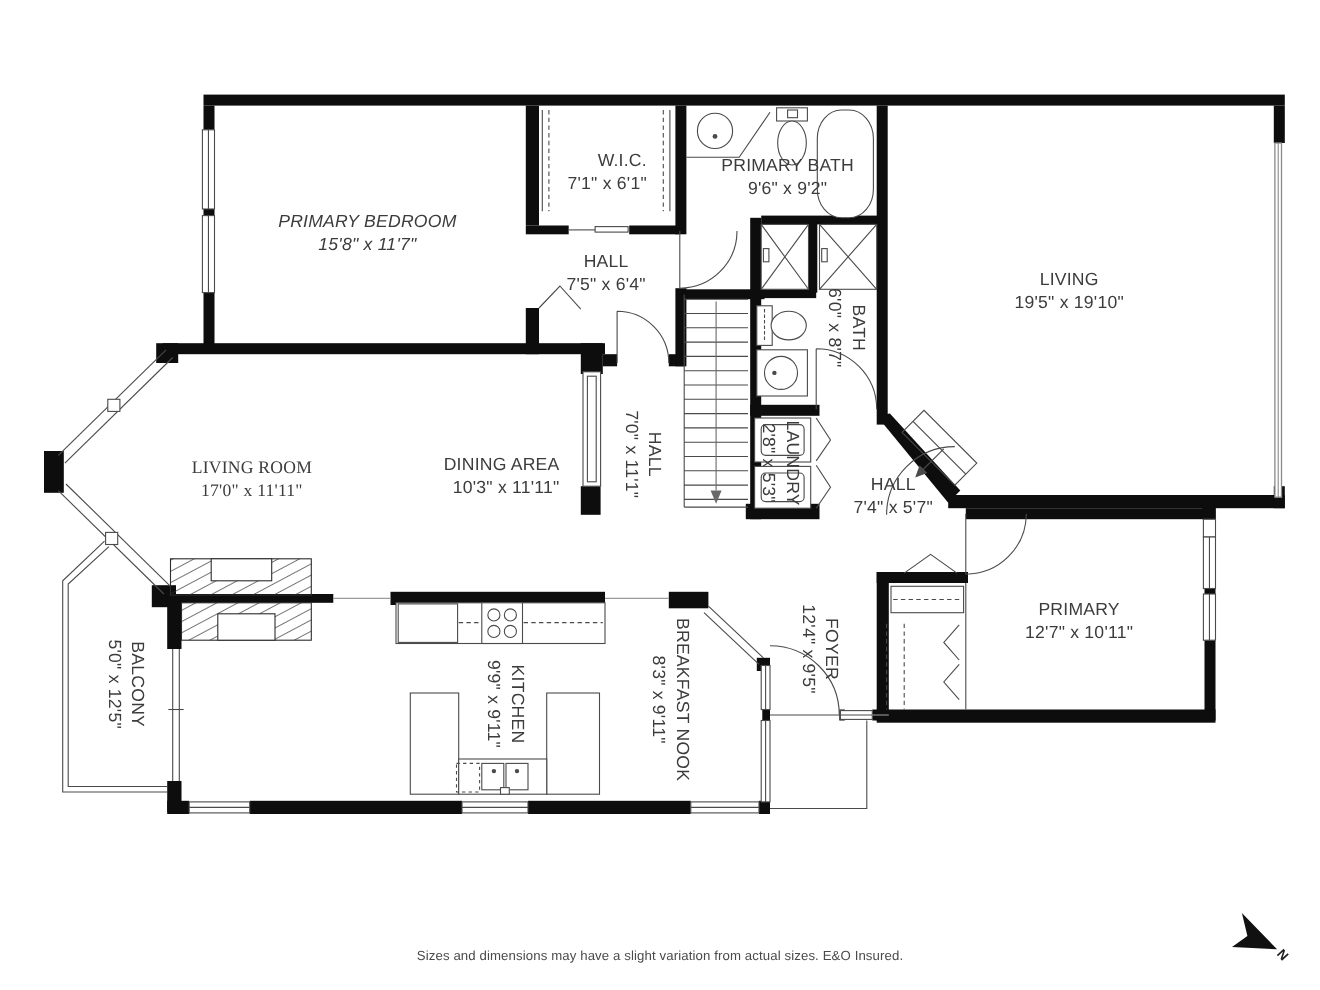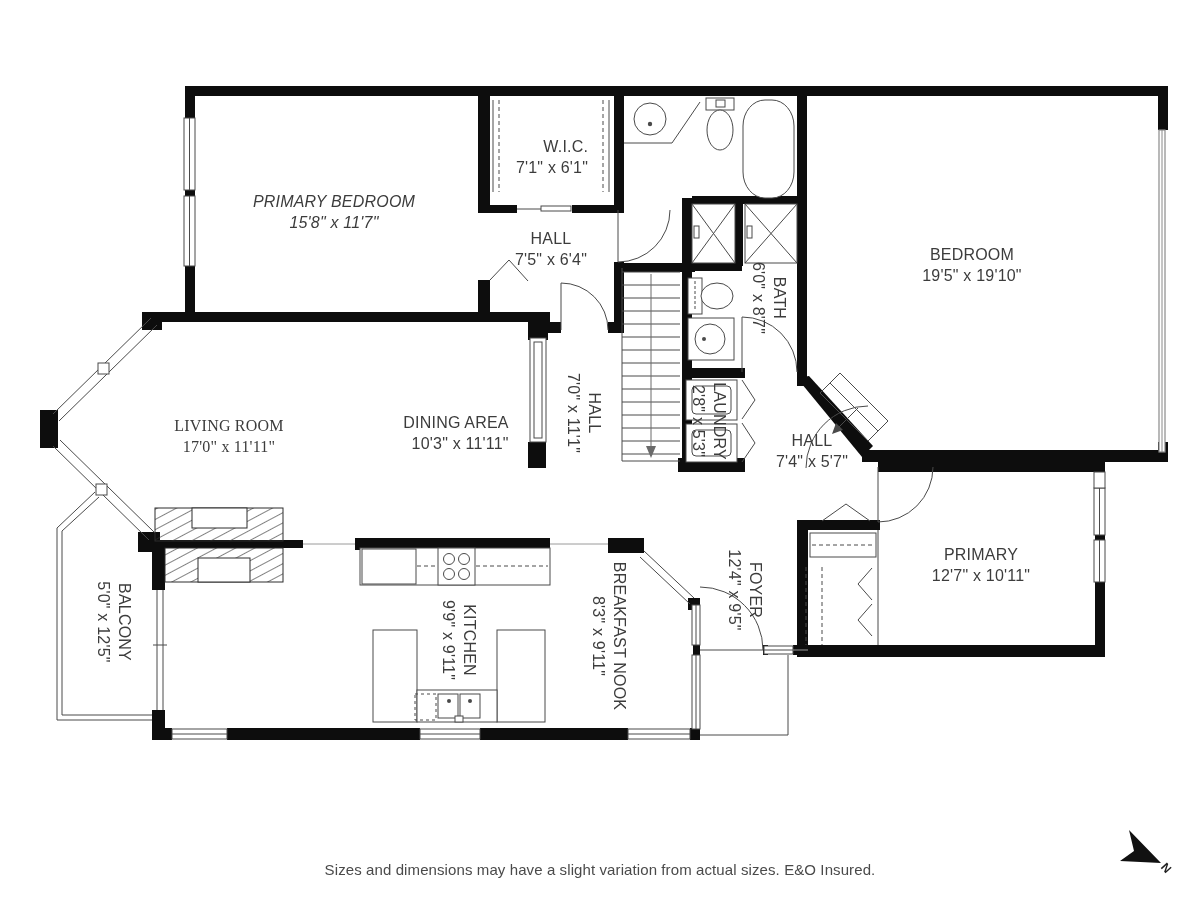--- a/index.html
+++ b/index.html
@@ -5,21 +5,21 @@
   html,body{margin:0;padding:0;background:#fff;}
   .canvas{position:relative;width:1200px;height:900px;background:#ffffff;overflow:hidden;
           font-family:"Liberation Sans",sans-serif;}
   .plan-svg{position:absolute;left:0;top:0;}
   .room-label{position:absolute;color:#3c3c3c;text-align:center;white-space:nowrap;
               font-size:16px;line-height:21px;letter-spacing:.2px;}
   .room-label .rname{font-weight:400;}
   .norot{transform:translate(-50%,-50%);}
   .rot90{transform:translate(-50%,-50%) rotate(90deg);}
   .footer-note{position:absolute;left:600px;top:869px;transform:translate(-50%,-50%);
-               font-size:15px;color:#4a4a4a;letter-spacing:.1px;}
+               font-size:12px;color:#4a4a4a;letter-spacing:.1px;}
   .north-n{position:absolute;left:1166px;top:868px;transform:translate(-50%,-50%) rotate(48deg);
            font-size:12px;color:#222;font-weight:bold;}
   
   #lbl-0{left:334px;top:212px;font-style:italic;}  #lbl-1{left:552px;top:157px;text-align:right;}
   #lbl-2{left:716px;top:161px;}  #lbl-3{left:551px;top:249px;}
   #lbl-4{left:972px;top:265px;}  #lbl-5{left:769px;top:298px;}
   #lbl-6{left:584px;top:413px;}  #lbl-7{left:709px;top:421px;}
   #lbl-8{left:812px;top:451px;}  #lbl-9{left:229px;top:436px;font-family:Liberation Serif, serif;}
   #lbl-10{left:456px;top:433px;text-align:right;} #lbl-11{left:981px;top:565px;}
   #lbl-12{left:745px;top:590px;} #lbl-13{left:114px;top:622px;}
@@ -274,26 +274,30 @@
 </svg>
 
 <div class="room-label norot" id="lbl-0">
   <div class="rname">PRIMARY BEDROOM</div>
   <div class="rdims">15'8" x 11'7"</div>
 </div>
 <div class="room-label norot" id="lbl-1">
   <div class="rname">W.I.C.</div>
   <div class="rdims">7'1" x 6'1"</div>
 </div>
+<div class="room-label norot" id="lbl-2">
+  <div class="rname">PRIMARY BATH</div>
+  <div class="rdims">9'6" x 9'2"</div>
+</div>
 <div class="room-label norot" id="lbl-3">
   <div class="rname">HALL</div>
   <div class="rdims">7'5" x 6'4"</div>
 </div>
 <div class="room-label norot" id="lbl-4">
-  <div class="rname">BEDROOM</div>
+  <div class="rname">LIVING</div>
   <div class="rdims">19'5" x 19'10"</div>
 </div>
 <div class="room-label rot90" id="lbl-5">
   <div class="rname">BATH</div>
   <div class="rdims">6'0" x 8'7"</div>
 </div>
 <div class="room-label rot90" id="lbl-6">
   <div class="rname">HALL</div>
   <div class="rdims">7'0" x 11'1"</div>
 </div>

